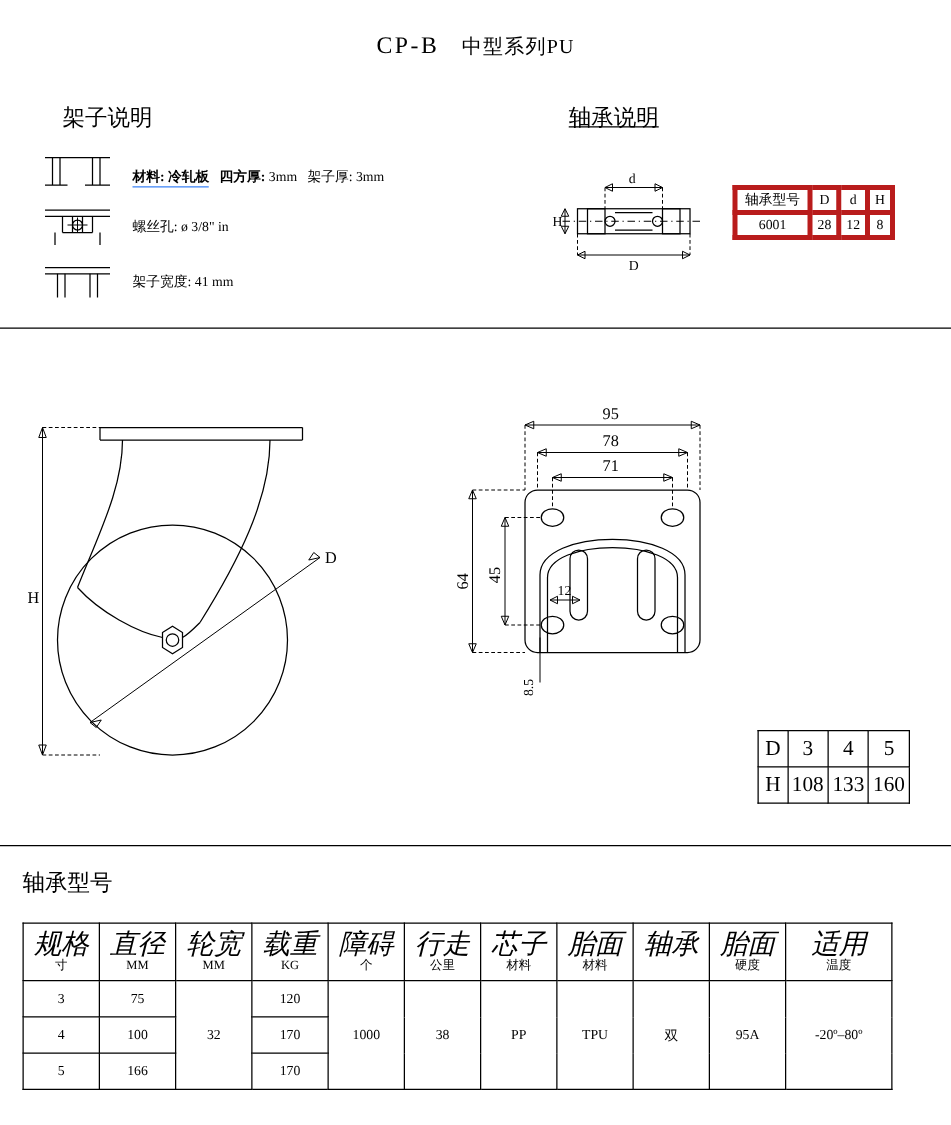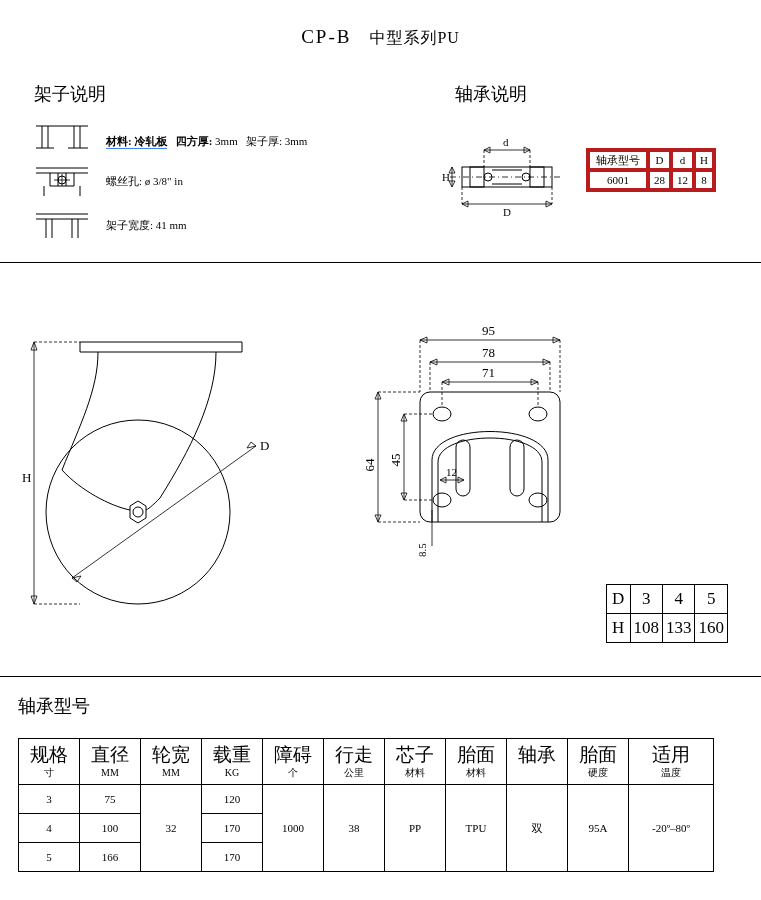--- a/index.html
+++ b/index.html
@@ -43,22 +43,22 @@
   }
   .doc-title .code { letter-spacing: 2px; }
   .doc-title .sub { margin-left: 18px; font-size: 16px; }
 
   
   .sec-head {
     position: absolute;
     font-size: 18px;
     font-family: "Liberation Serif", serif;
   }
-  #h-frame { top: 82px; left: 34px; }
-  #h-bearing { top: 82px; left: 455px; }
+  #h-frame { top: 82px; left: 50px; }
+  #h-bearing { top: 82px; left: 455px; text-decoration: underline; }
   #h-mount { top: 285px; left: 30px; }
   #h-report { top: 694px; left: 18px; }
 
   
   .frame-spec {
     position: absolute;
     left: 28px;
     top: 118px;
     width: 400px;
     height: 130px;
@@ -122,23 +122,24 @@
     top: 738px;
     border-collapse: collapse;
     font-family: "Liberation Serif", serif;
   }
   .report-table td {
     border: 1px solid #000;
     text-align: center;
     vertical-align: middle;
   }
   .report-table .hdr-main {
-    font-size: 19px;
+    font-size: 22px;
     padding-top: 4px;
     line-height: 22px;
+    font-style: italic;
   }
   .report-table .hdr-sub {
     font-size: 10px;
     padding-bottom: 4px;
     line-height: 13px;
   }
   .report-table .cell {
     font-size: 11px;
     height: 26px;
   }

